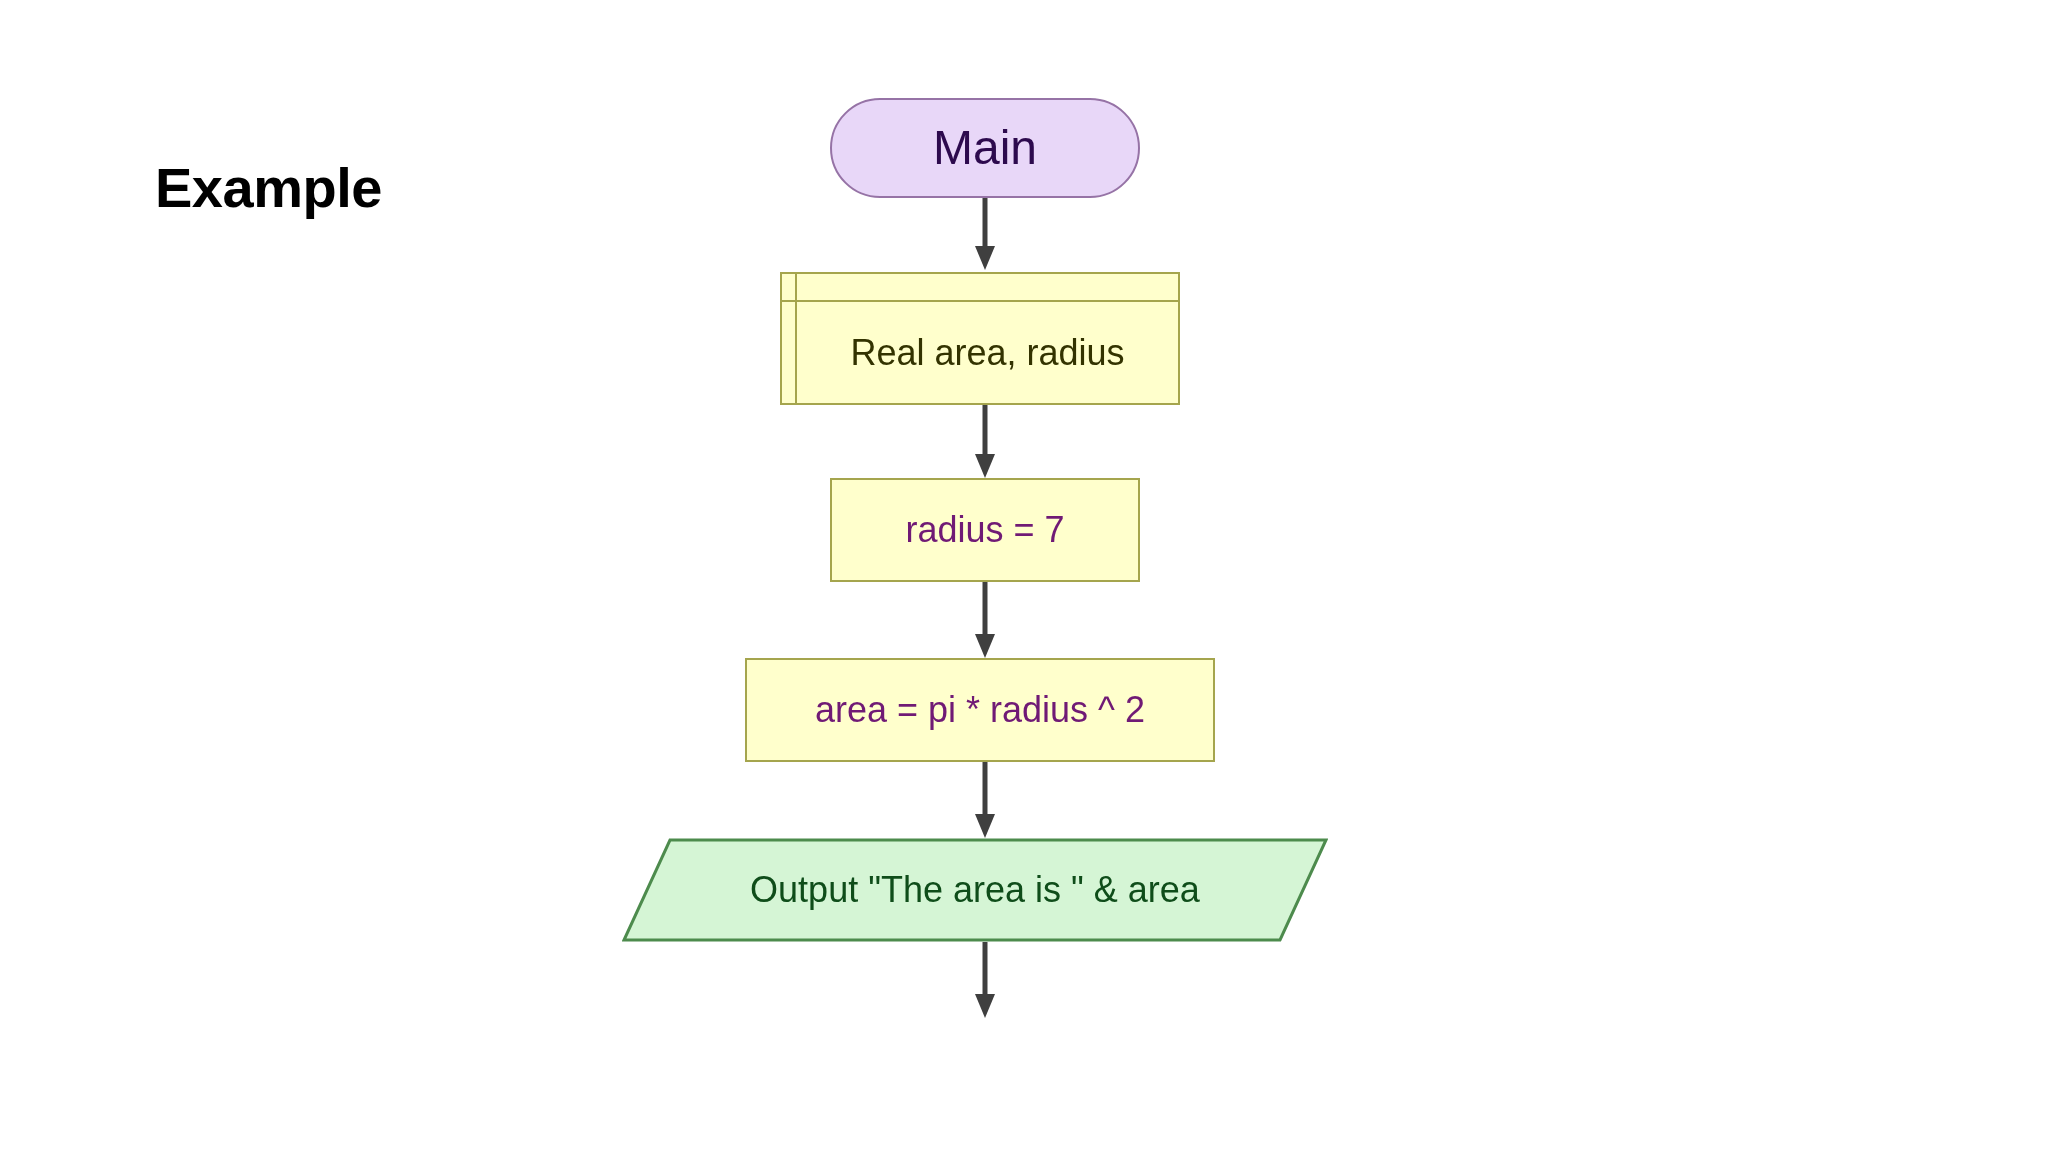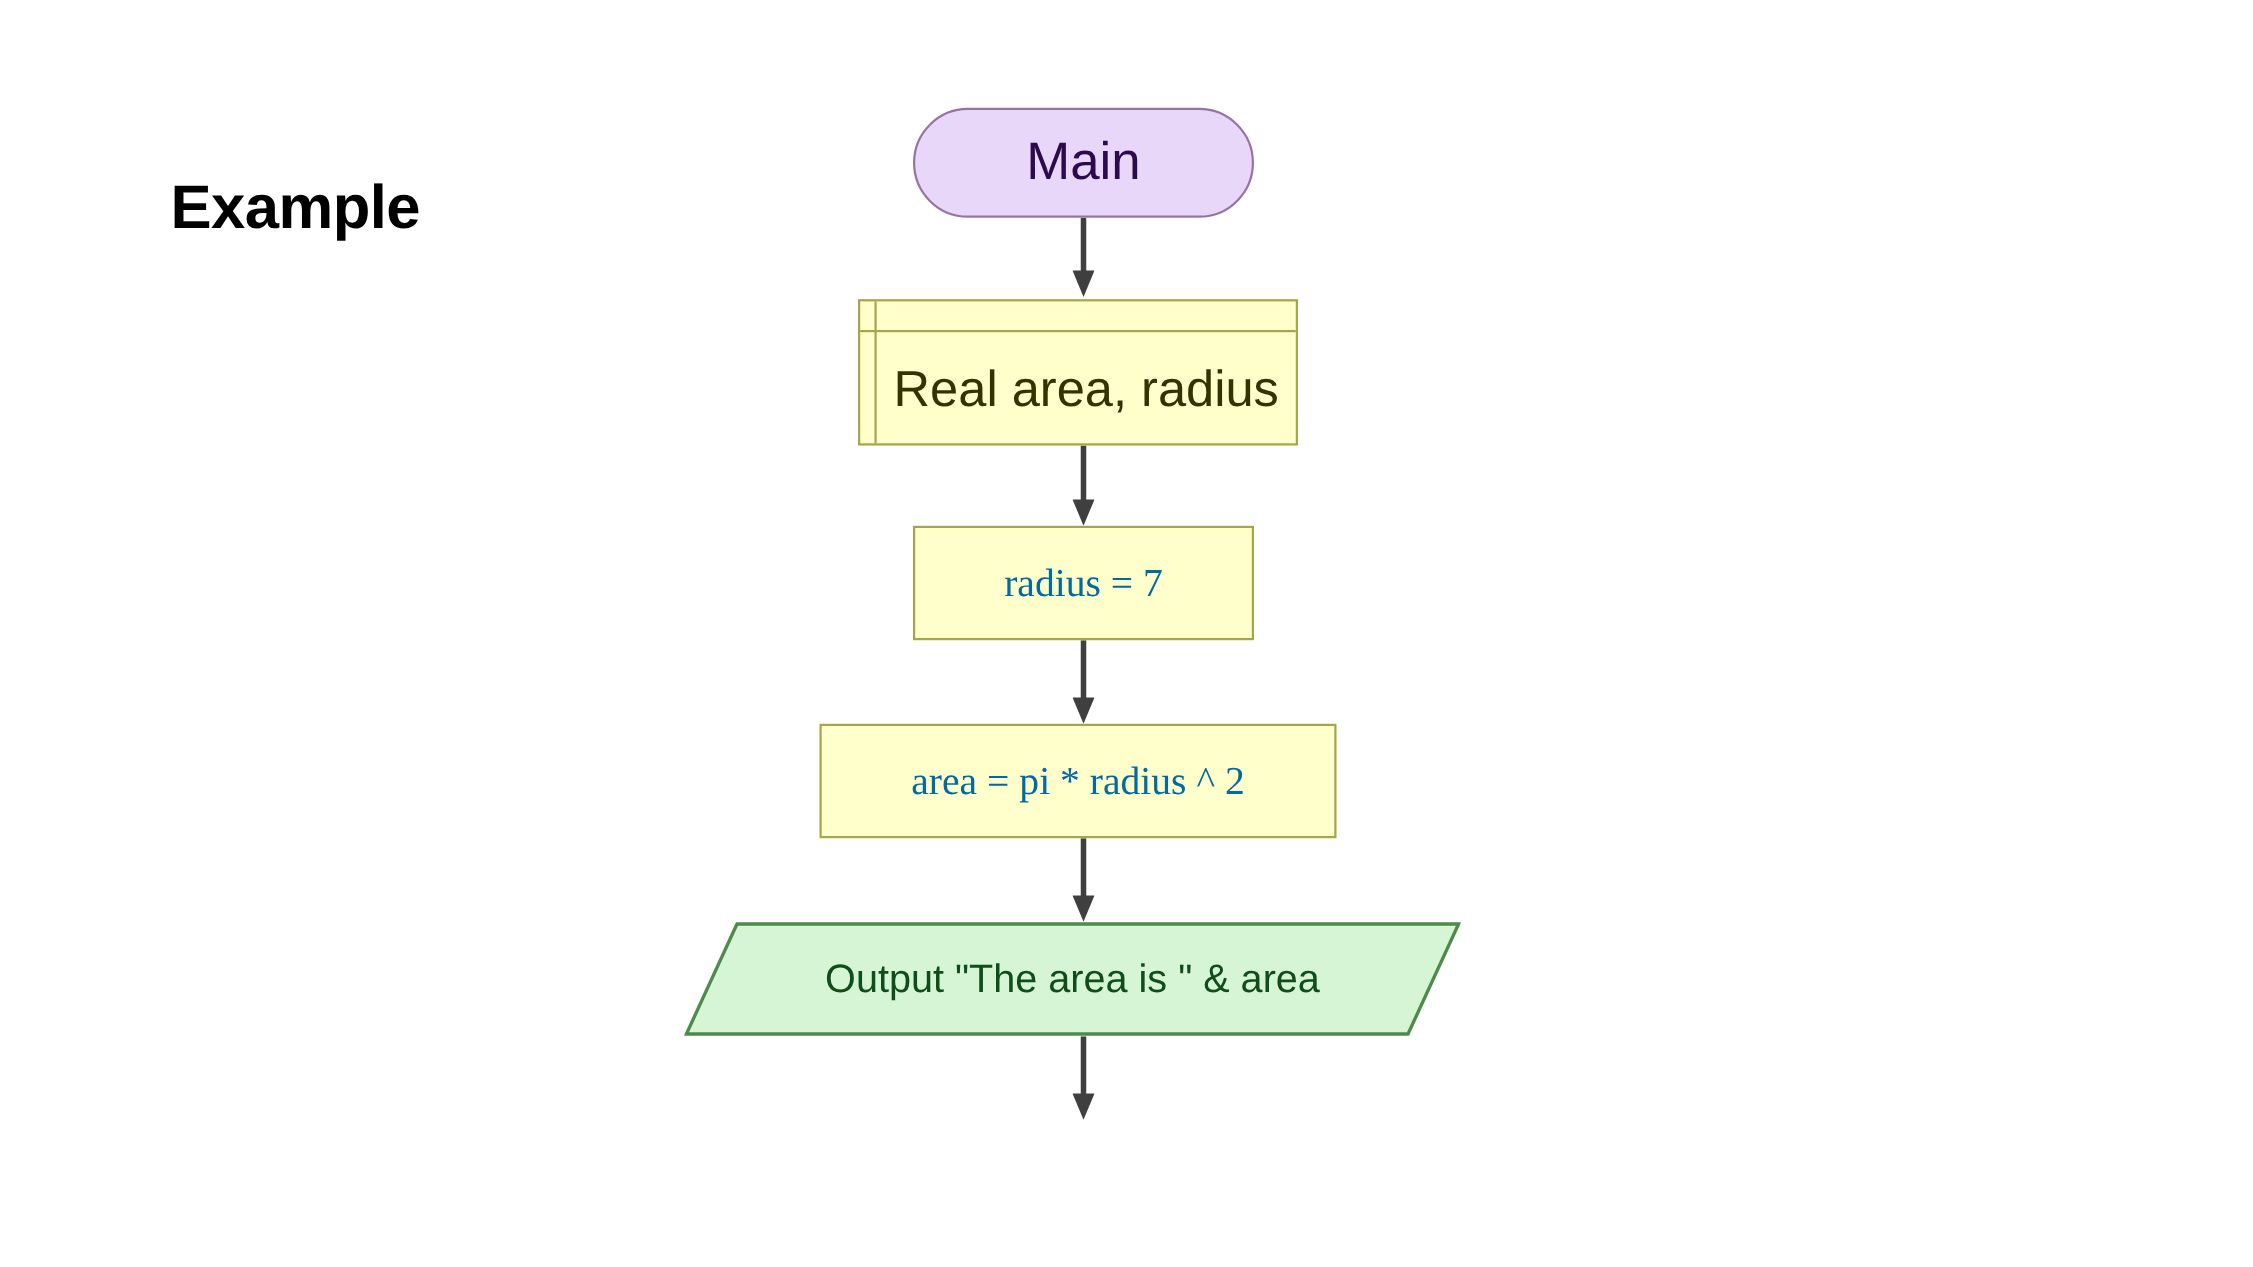--- a/index.html
+++ b/index.html
@@ -55,22 +55,21 @@
     color: #2d0a4e;
   }
 
   
   .process {
     background: #ffffcc;
     border: 2px solid #a5a54d;
   }
   .process .node-label {
     font-size: 36px;
-    color: #0369a1;
-    font-family: Liberation Serif, serif;
+    color: #701a75;
   }
 
   
   .declaration {
     background: #ffffcc;
     border: 2px solid #a5a54d;
     display: block;
   }
   .declaration .decl-topband {
     position: absolute;
@@ -94,21 +93,21 @@
     position: absolute;
     left: 15px;
     top: 28px;
     right: 0;
     bottom: 0;
     display: flex;
     align-items: center;
     justify-content: center;
   }
   .declaration .node-label {
-    font-size: 46px;
+    font-size: 36px;
     color: #333300;
   }
 
   
   .io-shape {
     position: absolute;
   }
   .io-shape svg {
     position: absolute;
     left: 0;

